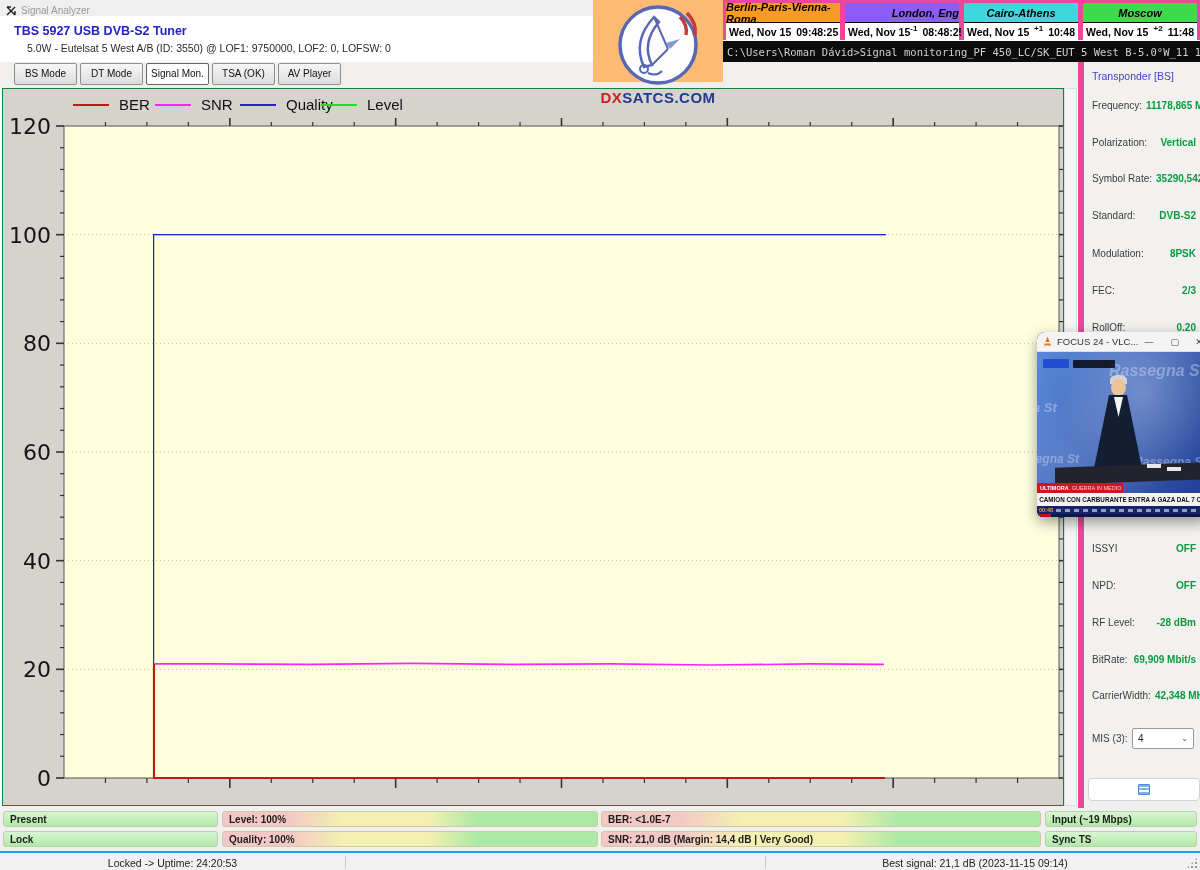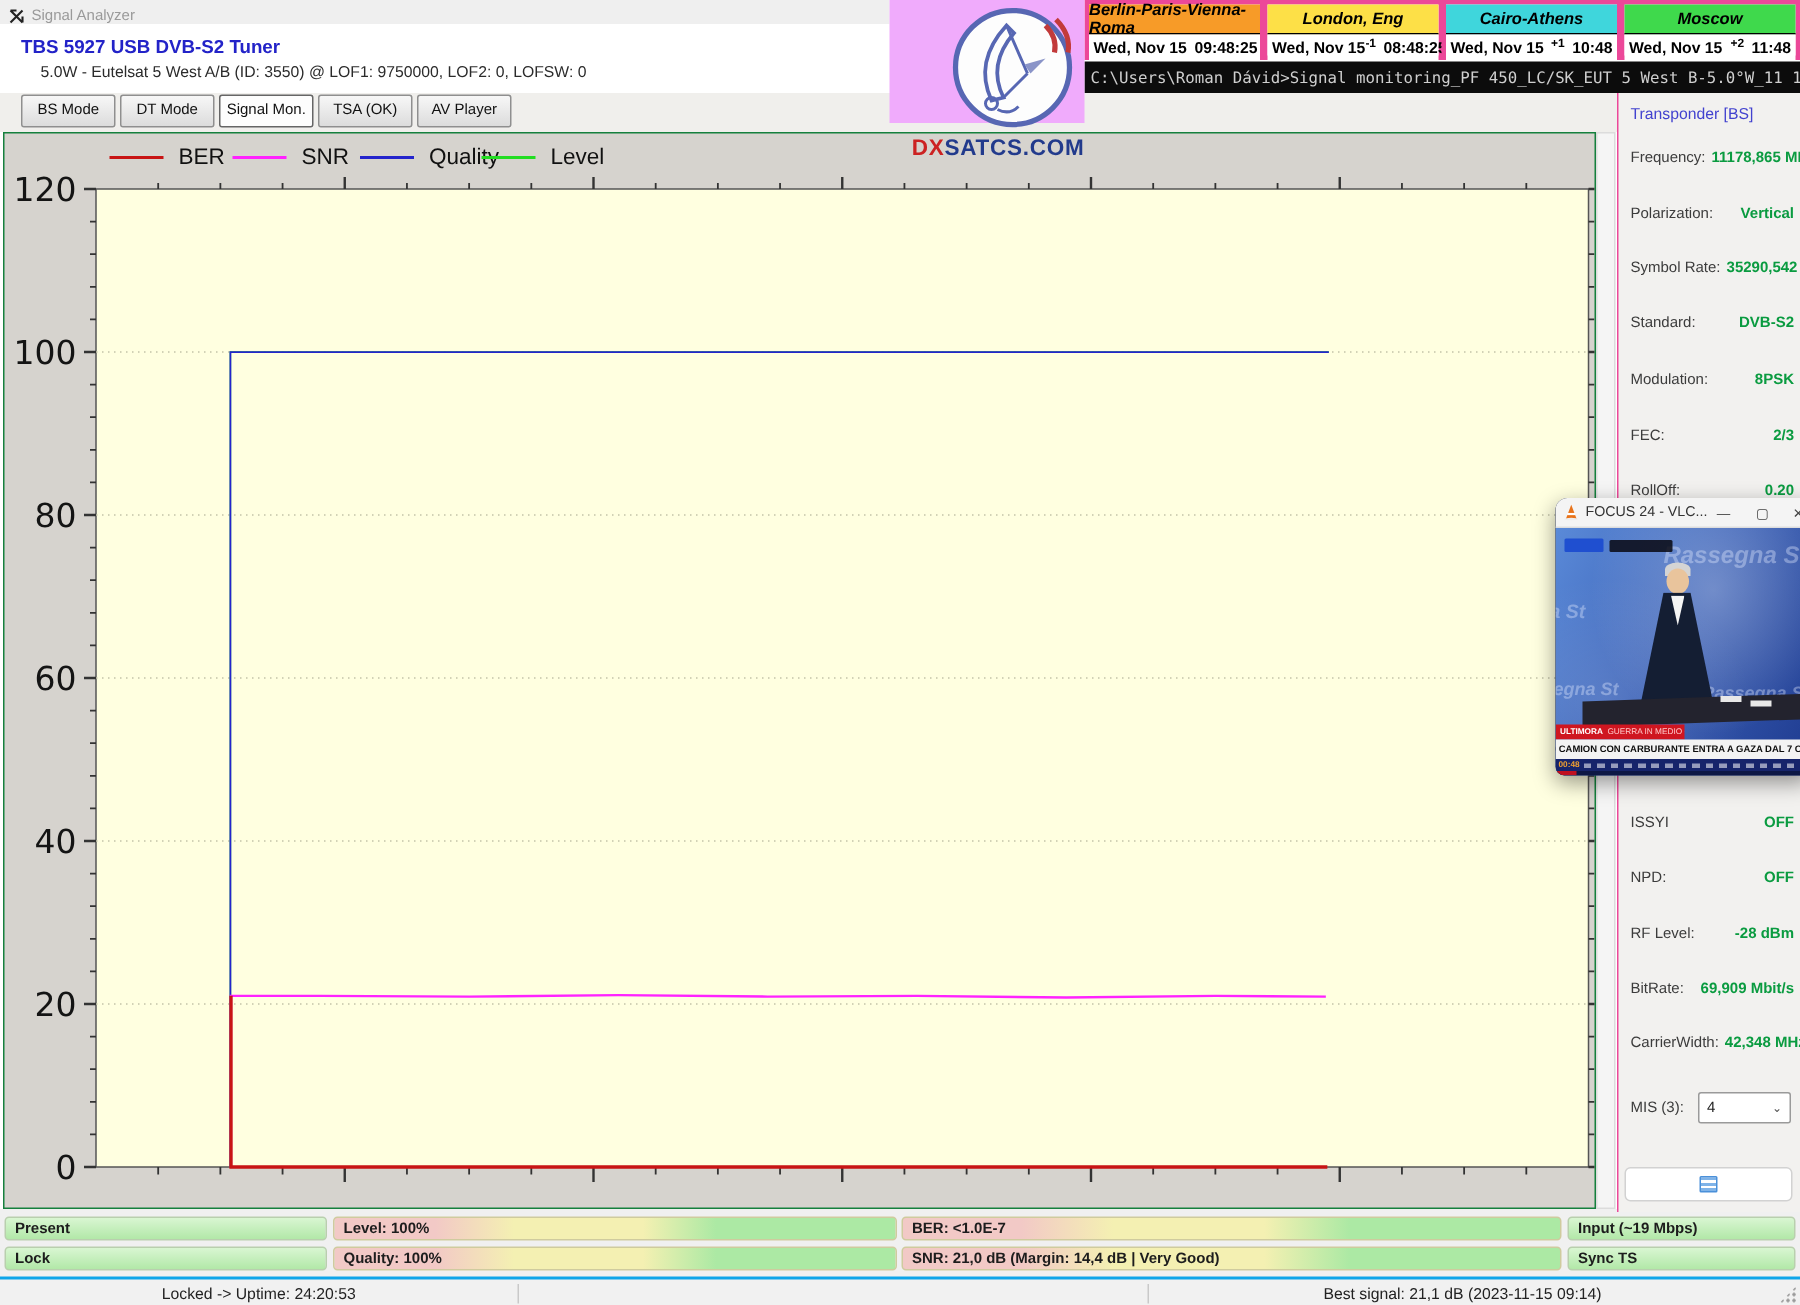--- a/index.html
+++ b/index.html
@@ -9,21 +9,21 @@
 
   
   .titlebar { left:0; top:0; width:593px; height:16px; background:#efefef; display:flex; align-items:flex-end; padding-left:6px; }
   .titlebar-title { font-size:10px; color:#9a9a9a; margin-left:5px; }
 
   
   .tuner-name { left:14px; top:24px; font-size:12.5px; font-weight:bold; color:#2323c8; }
   .tuner-details { left:27px; top:42px; font-size:10.5px; color:#2b2b2b; }
 
   
-  .logo-block { left:593px; top:0; width:130px; height:82px; background:#f0abfc; text-align:right; z-index:6; }
+  .logo-block { left:593px; top:0; width:130px; height:82px; background:#fdba74; text-align:center; z-index:6; }
   .logo-text { font-size:15px; font-weight:bold; letter-spacing:0.5px; margin-top:-2px; }
   .logo-dx { color:#cc2222; }
   .logo-rest { color:#223a8c; }
 
   
   .clock { top:0; width:120px; height:40px; border:3px solid #ec4899; z-index:5; }
   .clock-header { height:20px; display:flex; align-items:center; justify-content:center; font-size:11px; font-weight:bold; font-style:italic; color:#000; border-bottom:1px solid #000; }
   .clock-body { height:18px; background:#ffffff; display:flex; align-items:center; padding:0 3px; font-size:10.5px; color:#000; }
   .c-date { font-weight:bold; white-space:nowrap; }
   .c-off { margin-left:auto; font-size:8px; font-weight:bold; align-self:flex-start; padding-top:1px; }
@@ -40,21 +40,21 @@
   
   .chart-box { left:2px; top:88px; width:1062px; height:718px; background:#d6d3ce; border:1px solid #15803d; z-index:1; }
   .legend-item { position:absolute; top:7px; display:flex; align-items:center; }
   .legend-swatch { width:36px; height:2px; display:inline-block; }
   .legend-label { font-size:15px; color:#111; margin-left:10px; }
   #chart-svg { position:absolute; left:0; top:0; }
 
   .chart-scroll { left:1064px; top:88px; width:13px; height:718px; background:#f5f5f5; border:1px solid #dcdcdc; z-index:1; }
 
   
-  .panel { left:1078px; top:62px; width:122px; height:746px; background:#f2f1ef; border-left:1px solid #ec4899; z-index:2; }
+  .panel { left:1078px; top:62px; width:122px; height:746px; background:#f2f1ef; border-left:6px solid #ec4899; z-index:2; }
   .panel-title { position:absolute; left:8px; top:8px; font-size:10.5px; color:#4242cf; }
   .tp-row { position:absolute; left:8px; right:4px; display:flex; justify-content:space-between; align-items:baseline; }
   .tp-label { font-size:10px; color:#3c3c3c; white-space:nowrap; }
   .tp-value { font-size:10px; font-weight:bold; color:#0a9b40; white-space:nowrap; margin-left:4px; }
   .mis-row { position:absolute; left:8px; top:666px; right:6px; display:flex; align-items:center; justify-content:space-between; }
   .mis-select { width:62px; height:21px; background:#ffffff; border:1px solid #9a9a9a; border-radius:2px; font-size:10px; color:#222; display:flex; align-items:center; padding:0 5px; justify-content:space-between; }
   .panel-btn { position:absolute; left:4px; top:716px; width:112px; height:23px; background:#ffffff; border:1px solid #d2d2d2; border-radius:4px; display:flex; align-items:center; justify-content:center; }
   .list-icon { width:12px; height:11px; border:1px solid #4a90d9; border-radius:1px; background:repeating-linear-gradient(180deg,#7fb3e8 0 2px,#ffffff 2px 3.5px); }
 
   
@@ -129,21 +129,21 @@
   <div class="clock-header" style="background: rgb(247, 155, 40);">
       <span>Berlin-Paris-Vienna-Roma</span>
     </div>
   <div class="clock-body">
       <span class="c-date">Wed, Nov 15</span>
       <span class="c-off"></span>
       <span class="c-time">09:48:25</span>
     </div>
 </div>
 <div class="abs clock" style="left:842px">
-  <div class="clock-header" style="background: #fde047;">
+  <div class="clock-header" style="background: #8b5cf6; justify-content: flex-end;">
       <span>London, Eng</span>
     </div>
   <div class="clock-body">
       <span class="c-date">Wed, Nov 15</span>
       <span class="c-off">-1</span>
       <span class="c-time">08:48:25</span>
     </div>
 </div>
 <div class="abs clock" style="left:961px">
   <div class="clock-header" style="background: rgb(63, 214, 220);">

